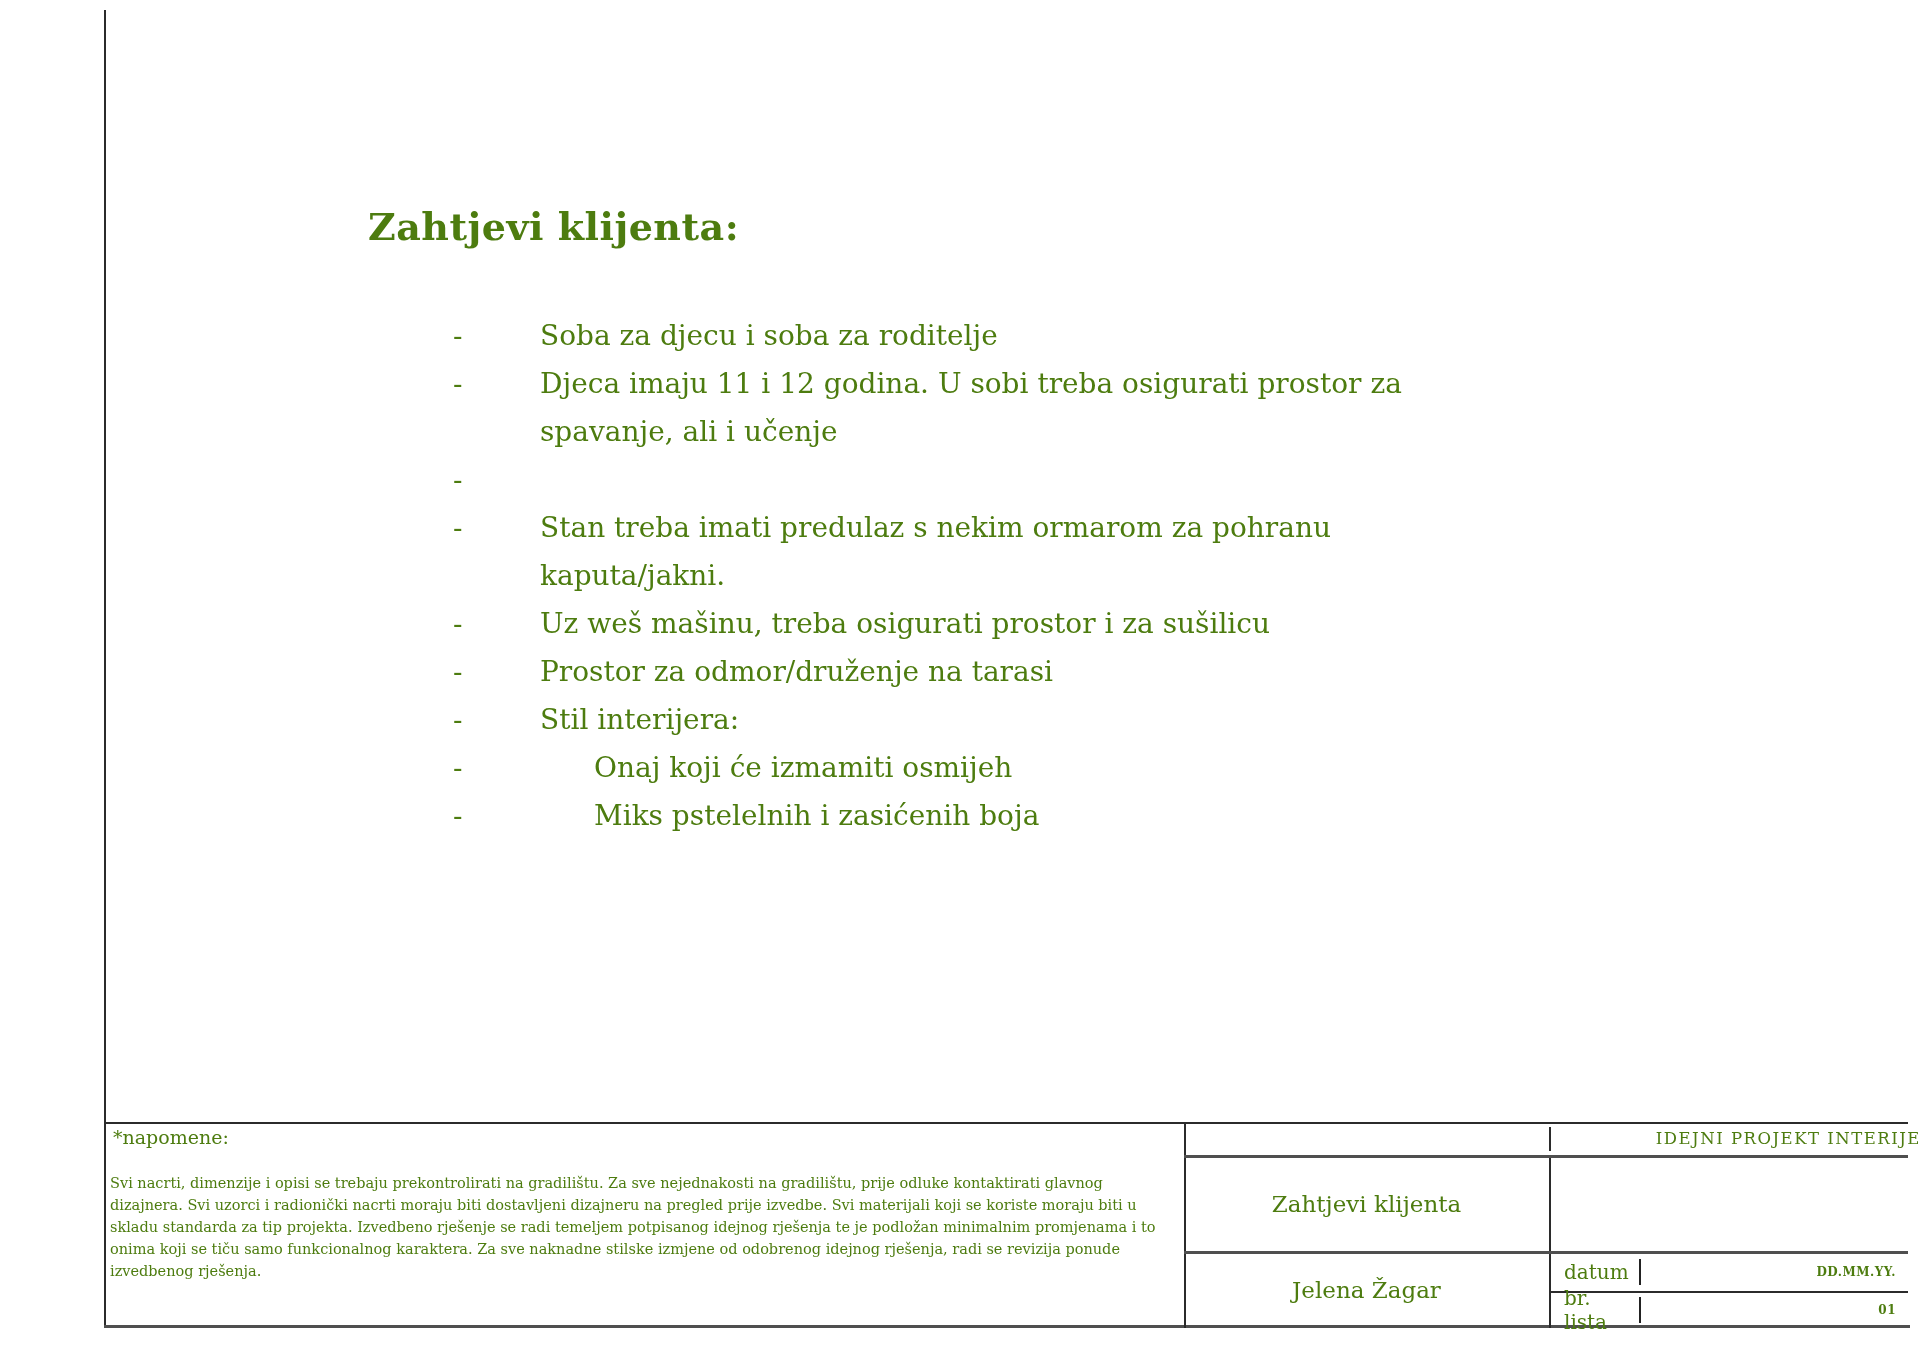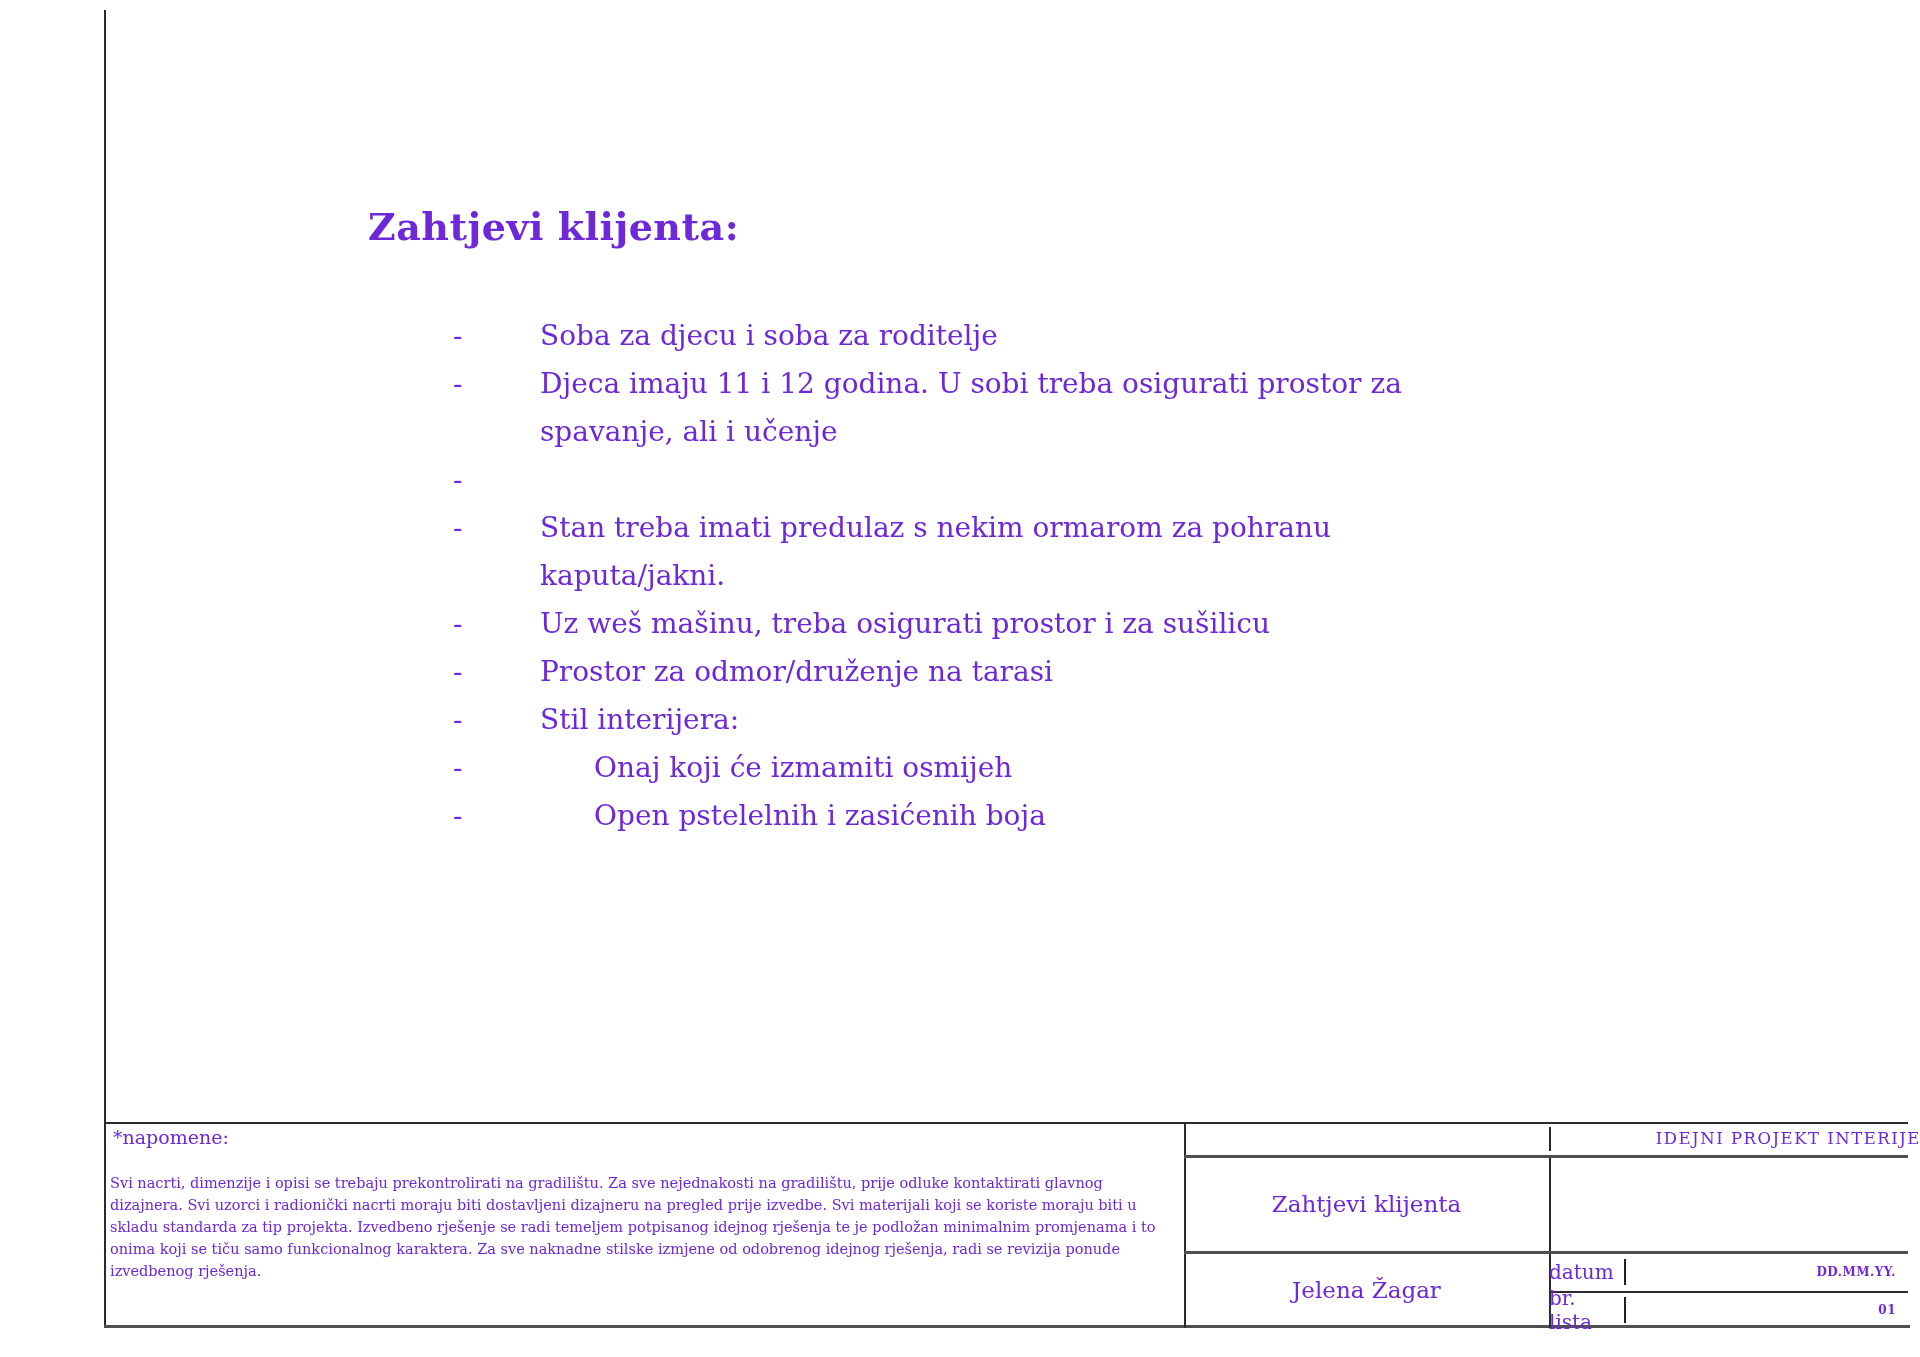--- a/index.html
+++ b/index.html
@@ -1,18 +1,18 @@
 <!DOCTYPE html>
 <html><head>
 <meta charset="utf-8">
 <style>
   html,body{margin:0;padding:0;background:#ffffff;}
   .canvas{
     position:relative;width:1920px;height:1357px;background:#ffffff;overflow:hidden;
-    font-family:"DejaVu Serif","Liberation Serif",serif;color:#6d28d9;
+    font-family:"DejaVu Serif","Liberation Serif",serif;color:#4d7c0f;
   }
   
   .line{position:absolute;background:#2b2b2b;}
   .line.thick{background:#4f4f4f;}
   
   .page-title{
     position:absolute;left:368px;top:204px;
     font-size:38px;font-weight:bold;letter-spacing:0.5px;
   }
   .req-list{position:absolute;left:453px;top:312px;font-size:28px;line-height:48px;}
@@ -26,21 +26,21 @@
   .notes-text{
     position:absolute;left:110px;top:1172px;width:1062px;
     font-size:14.5px;line-height:22px;text-align:left;
   }
   .sheet-title{left:1184px;top:1155px;width:365px;height:97px;font-size:23px;}
   .designer{left:1184px;top:1252px;width:365px;height:76px;font-size:23px;text-align:center;}
   .project-type{left:1628px;top:1122px;width:348px;height:33px;font-size:16.5px;letter-spacing:1.5px;}
   .meta-row{position:absolute;left:1549px;width:359px;display:flex;align-items:center;}
   .meta-row.date{top:1252px;height:39px;}
   .meta-row.sheetno{top:1293px;height:34px;}
-  .meta-label{font-size:20px;flex:none;}
+  .meta-label{padding-left:15px;font-size:20px;flex:none;}
   .meta-row.date .meta-label{width:73px;}
   .meta-row.sheetno .meta-label{width:73px;}
   .meta-tick{width:2px;height:26px;background:#222;flex:none;margin-left:2px;}
   .meta-value{flex:1;text-align:right;padding-right:12px;font-size:12px;letter-spacing:0.5px;font-weight:bold;}
 </style>
 </head>
 <body>
 
 <div class="canvas">
 
@@ -92,21 +92,21 @@
       </div>
       <div class="bullet-row indent">
         <span class="dash">-</span>
         <div class="btext">
           <div>Onaj koji će izmamiti osmijeh</div>
         </div>
       </div>
       <div class="bullet-row indent">
         <span class="dash">-</span>
         <div class="btext">
-          <div>Open pstelelnih i zasićenih boja</div>
+          <div>Miks pstelelnih i zasićenih boja</div>
         </div>
       </div>
     </div>
 
   <div class="line" style="left:104px;top:1122px;width:1804px;height:2px;"></div>
   <div class="line thick" style="left:104px;top:1325px;width:1806px;height:3px;"></div>
   <div class="line" style="left:1184px;top:1122px;width:2px;height:206px;"></div>
   <div class="line" style="left:1549px;top:1155px;width:2px;height:173px;"></div>
   <div class="line" style="left:1549px;top:1127px;width:2px;height:24px;"></div>
   <div class="line thick" style="left:1184px;top:1155px;width:724px;height:3px;"></div>

